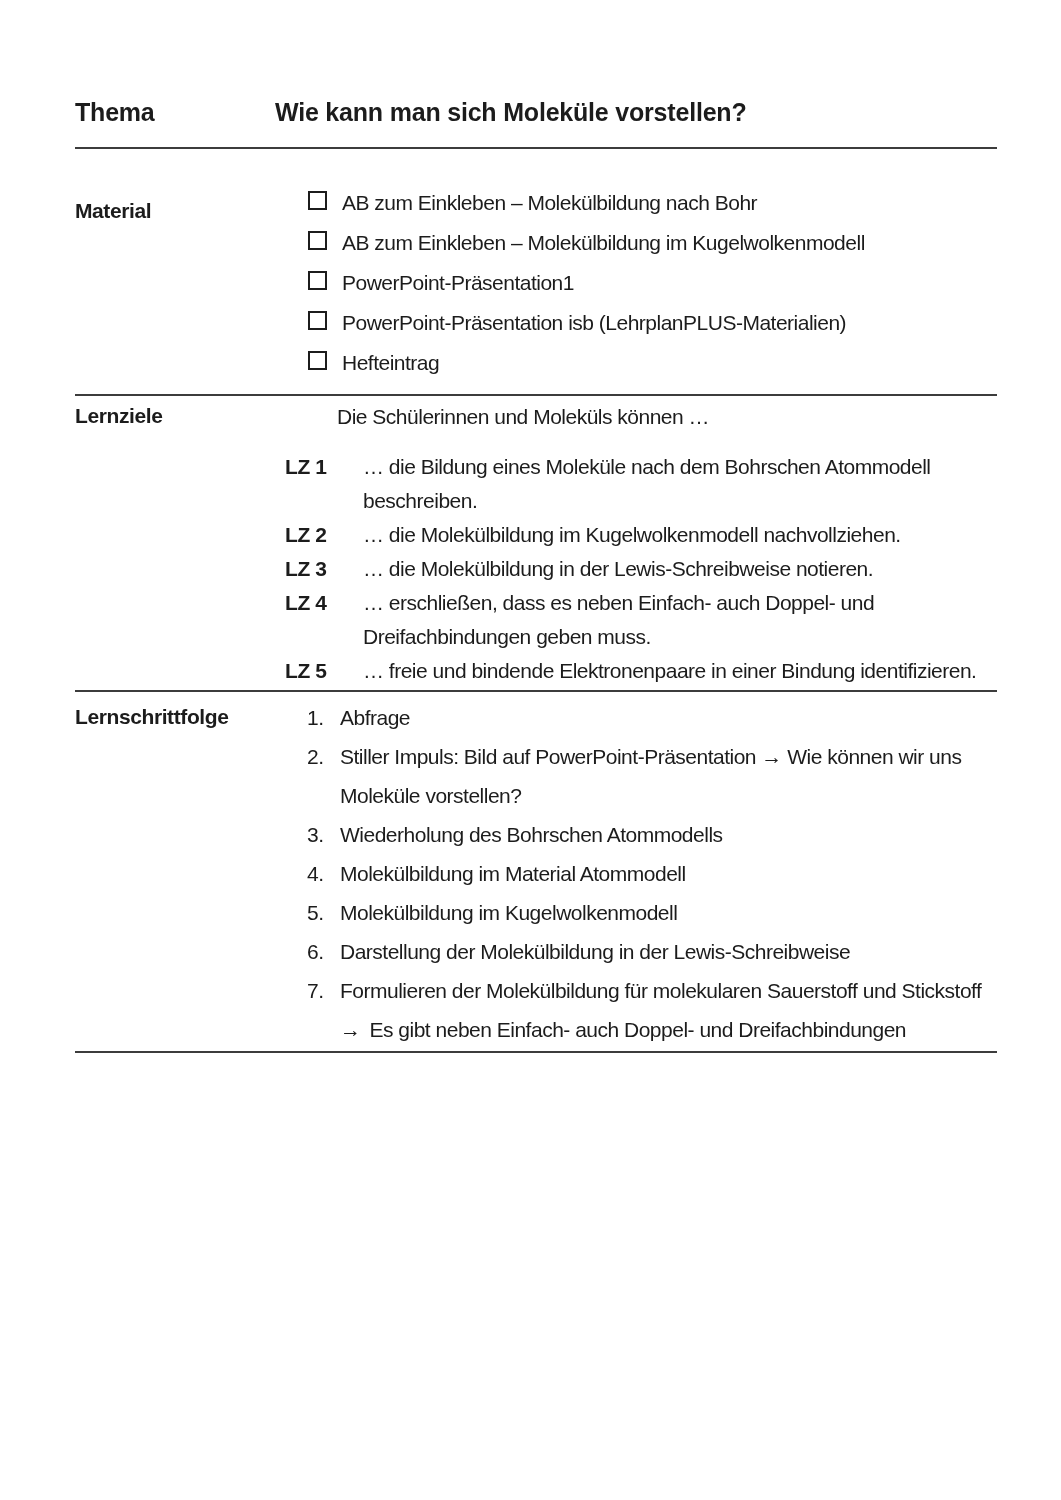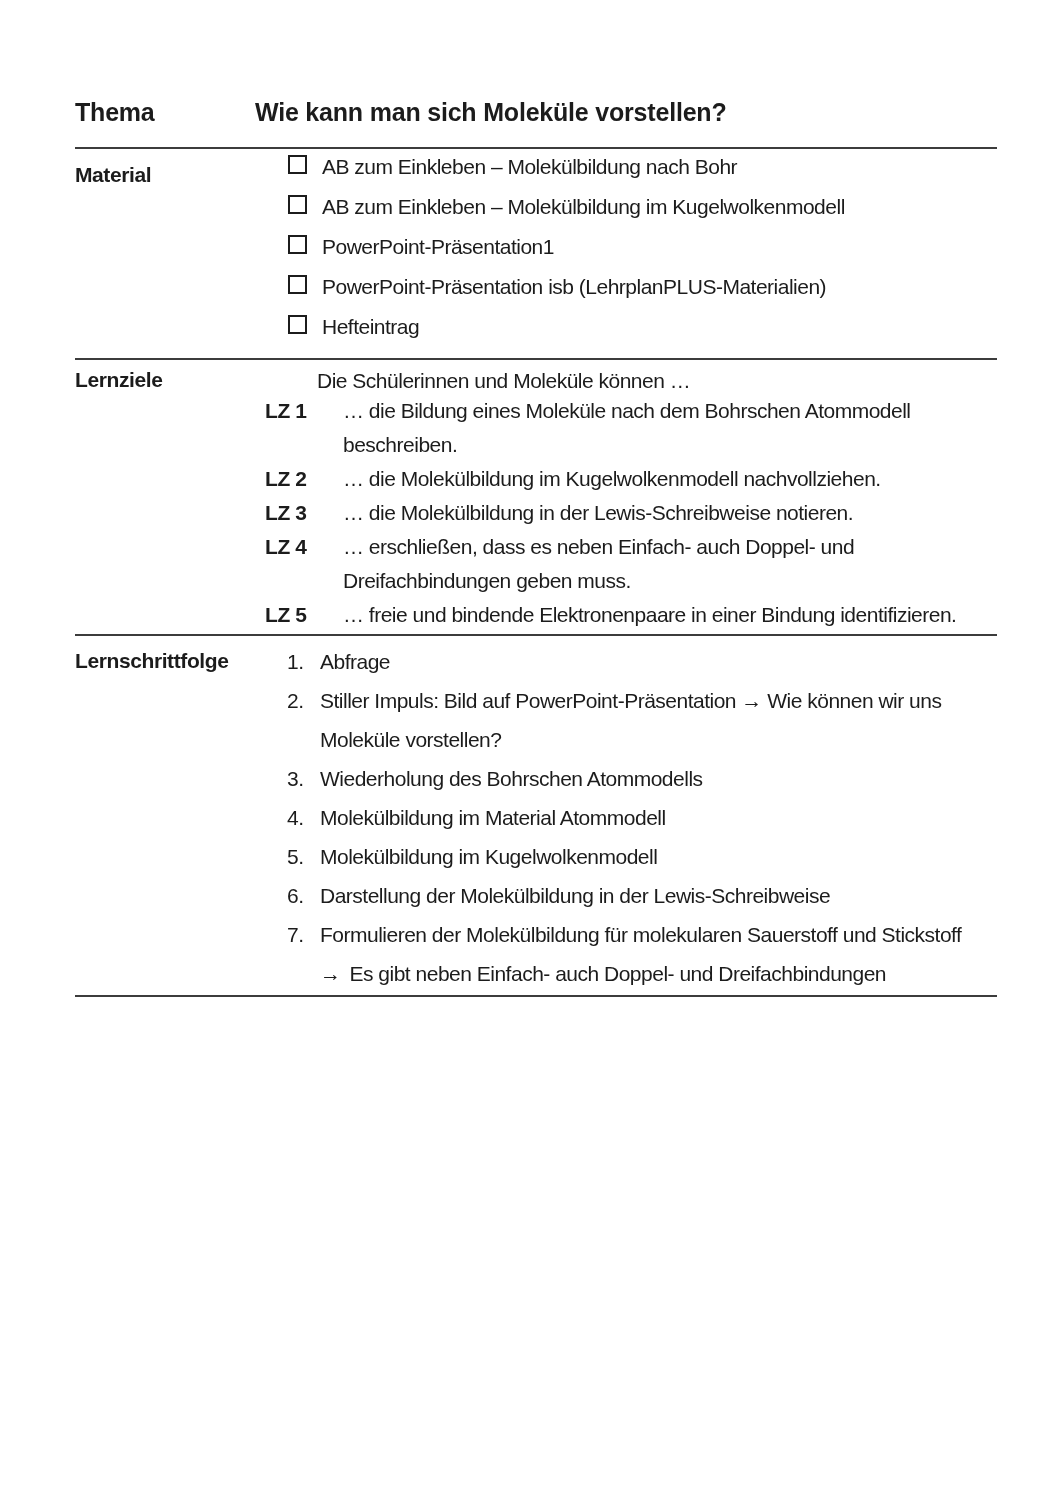--- a/index.html
+++ b/index.html
@@ -26,36 +26,37 @@
   }
   .rule-1 { margin-top: 20px; }
   .rule-2 { margin-top: 3px; }
   .rule-3 { margin-top: 2px; }
   .rule-4 { margin-top: 2px; }
 
   .row {
     display: grid;
     grid-template-columns: 180px 1fr;
     align-items: start;
+    gap: 20px;
   }
   .label {
     font-weight: bold;
     letter-spacing: -0.4px;
   }
 
   
   .title-row { line-height: 30px; }
   .title-label, .title {
     font-size: 25px;
     font-weight: bold;
     letter-spacing: -0.2px;
   }
 
   
-  .section-material { padding-top: 6px; }
+  .section-material { padding-top: 6px; margin-top: 36px; }
   .section-material .label { padding-top: 8px; }
   .material-item {
     display: flex;
     align-items: flex-start;
     height: 40px;
   }
   .checkbox {
     display: inline-block;
     width: 15px;
     height: 15px;
@@ -71,21 +72,21 @@
   .lz-intro {
     margin-left: 62px;
     line-height: 26px;
   }
   .lz-item {
     display: grid;
     grid-template-columns: 78px 1fr;
     margin-left: 10px;
     line-height: 34px;
   }
-  .lz-item.first { }
+  .lz-item.first { margin-top: 20px; }
   .lz-id { font-weight: bold; letter-spacing: -0.4px; }
 
   
   .section-steps { padding-top: 6px; }
   .section-steps .label { padding-top: 7px; }
   .step-item, .conclusion-row {
     display: grid;
     grid-template-columns: 33px 1fr;
     margin-left: 32px;
     line-height: 39px;
@@ -130,21 +131,21 @@
         <span>Hefteintrag</span>
       </div>
     </div>
   </div>
 
   <hr class="rule rule-2">
 
   <div class="row section-lernziele">
     <div class="label">Lernziele</div>
     <div class="lernziele-content">
-      <div class="lz-intro">Die Schülerinnen und Moleküle können …</div>
+      <div class="lz-intro">Die Schülerinnen und Moleküls können …</div>
       <div class="lz-item first">
         <div class="lz-id">LZ 1</div>
         <div class="lz-text">… die Bildung eines Moleküle nach dem Bohrschen Atommodell beschreiben.</div>
       </div>
       <div class="lz-item">
         <div class="lz-id">LZ 2</div>
         <div class="lz-text">… die Molekülbildung im Kugelwolkenmodell nachvollziehen.</div>
       </div>
       <div class="lz-item">
         <div class="lz-id">LZ 3</div>

